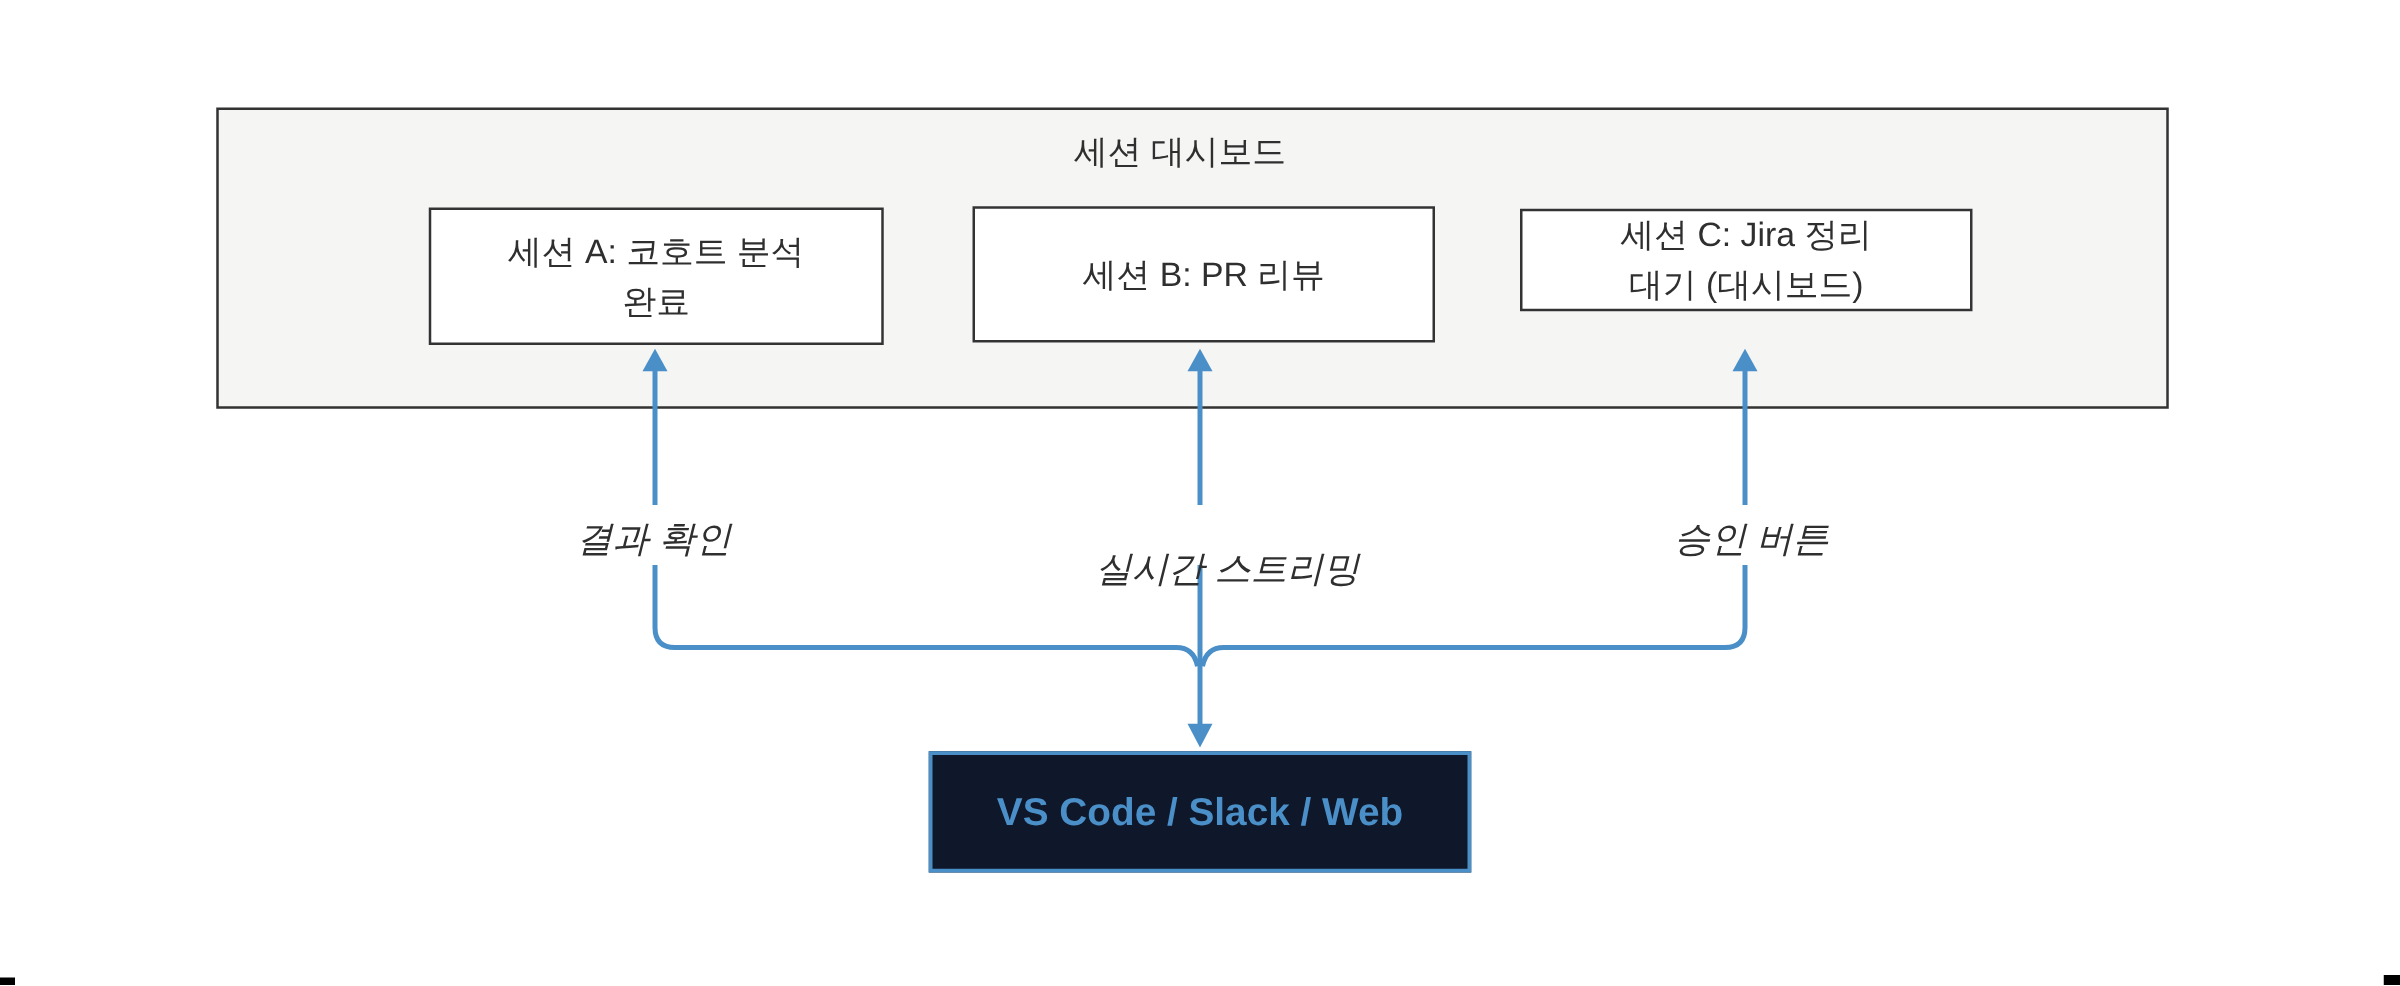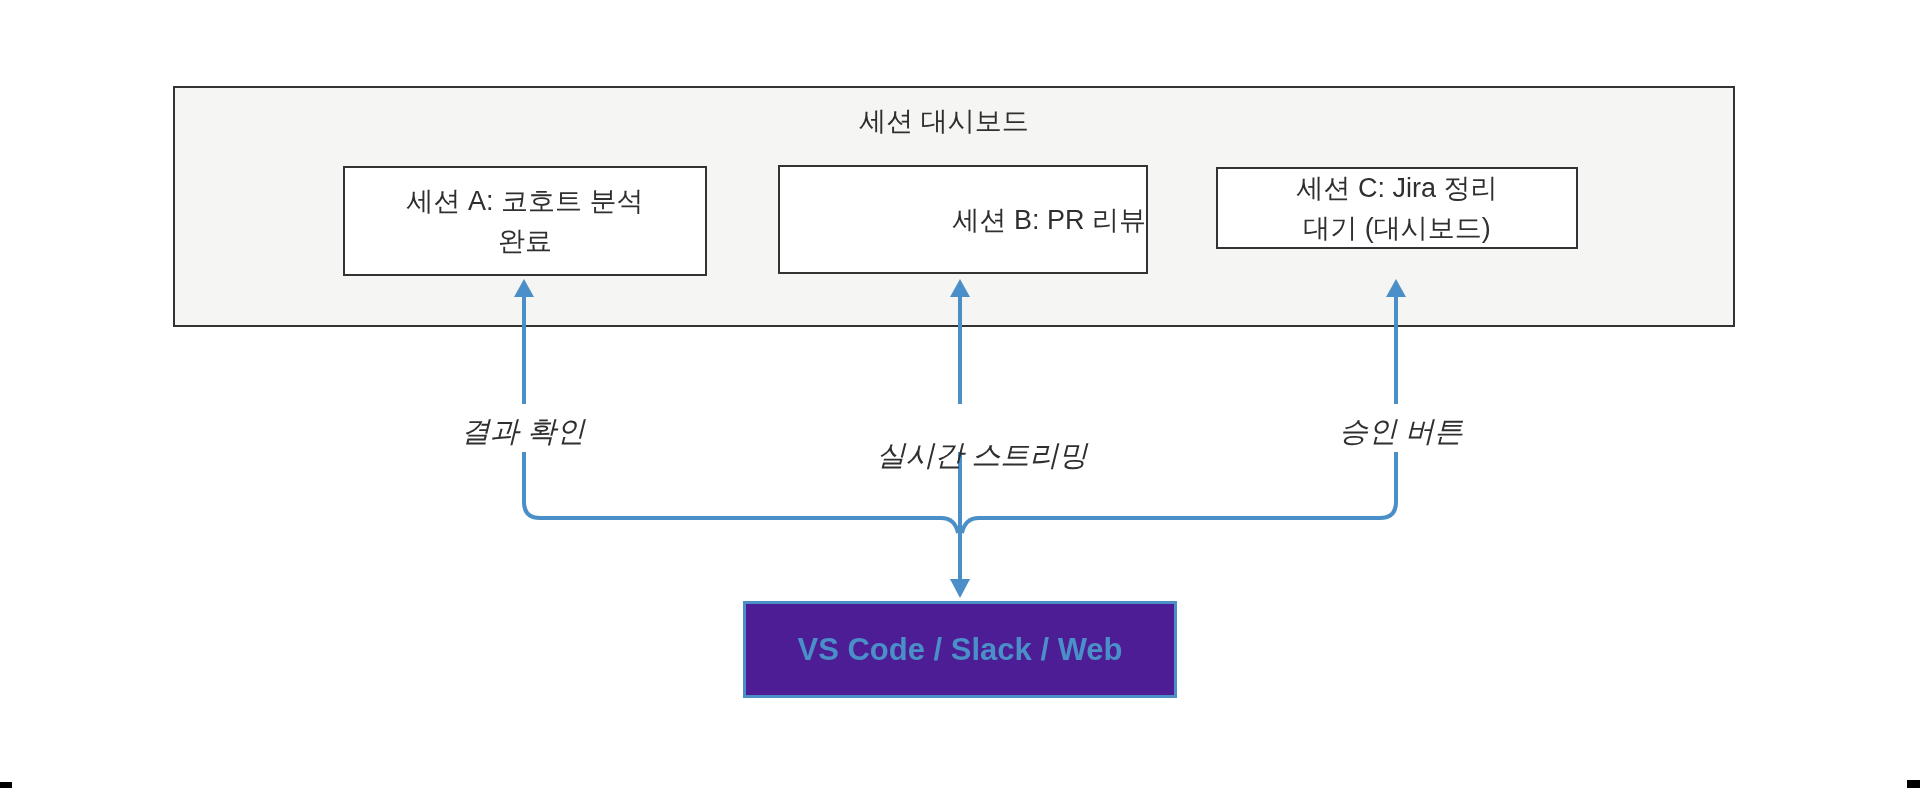--- a/index.html
+++ b/index.html
@@ -38,21 +38,21 @@
     box-sizing:border-box;
     display:flex;
     flex-direction:column;
     align-items:center;
     justify-content:center;
     text-align:center;
     font-size:27px;
     line-height:40px;
   }
   .box-a{left:343px;top:166px;width:364px;height:110px;}
-  .box-b{left:778px;top:165px;width:370px;height:109px;align-items:flex-end;}
+  .box-b{left:778px;top:165px;width:370px;height:109px;}
   .box-c{left:1216px;top:167px;width:362px;height:82px;}
   .flow-svg{
     position:absolute;left:0;top:0;width:1920px;height:789px;
     pointer-events:none;
   }
   .flow{
     stroke:var(--accent);
     stroke-width:4;
     fill:none;
     stroke-linejoin:round;
@@ -69,21 +69,21 @@
     white-space:nowrap;
     color:var(--text);
     font-style:italic;
   }
   .label-a{left:523px;}
   .label-b{left:982px;margin-top:24px;}
   .label-c{left:1401px;}
   .clients-box{
     position:absolute;
     left:743px;top:601px;width:434px;height:97px;
-    background:#4c1d95;
+    background:#0f172a;
     border:3px solid var(--accent);
     box-sizing:border-box;
     display:flex;
     align-items:center;
     justify-content:center;
   }
   .clients-label{
     font-size:31px;
     font-weight:bold;
     color:var(--accent);

